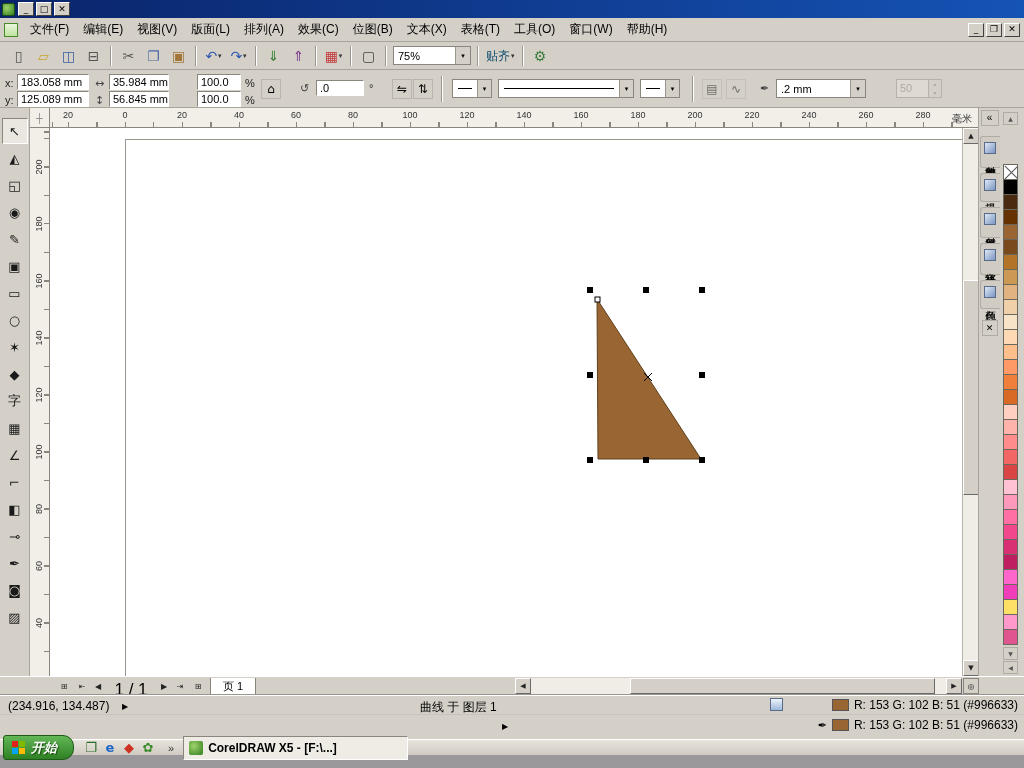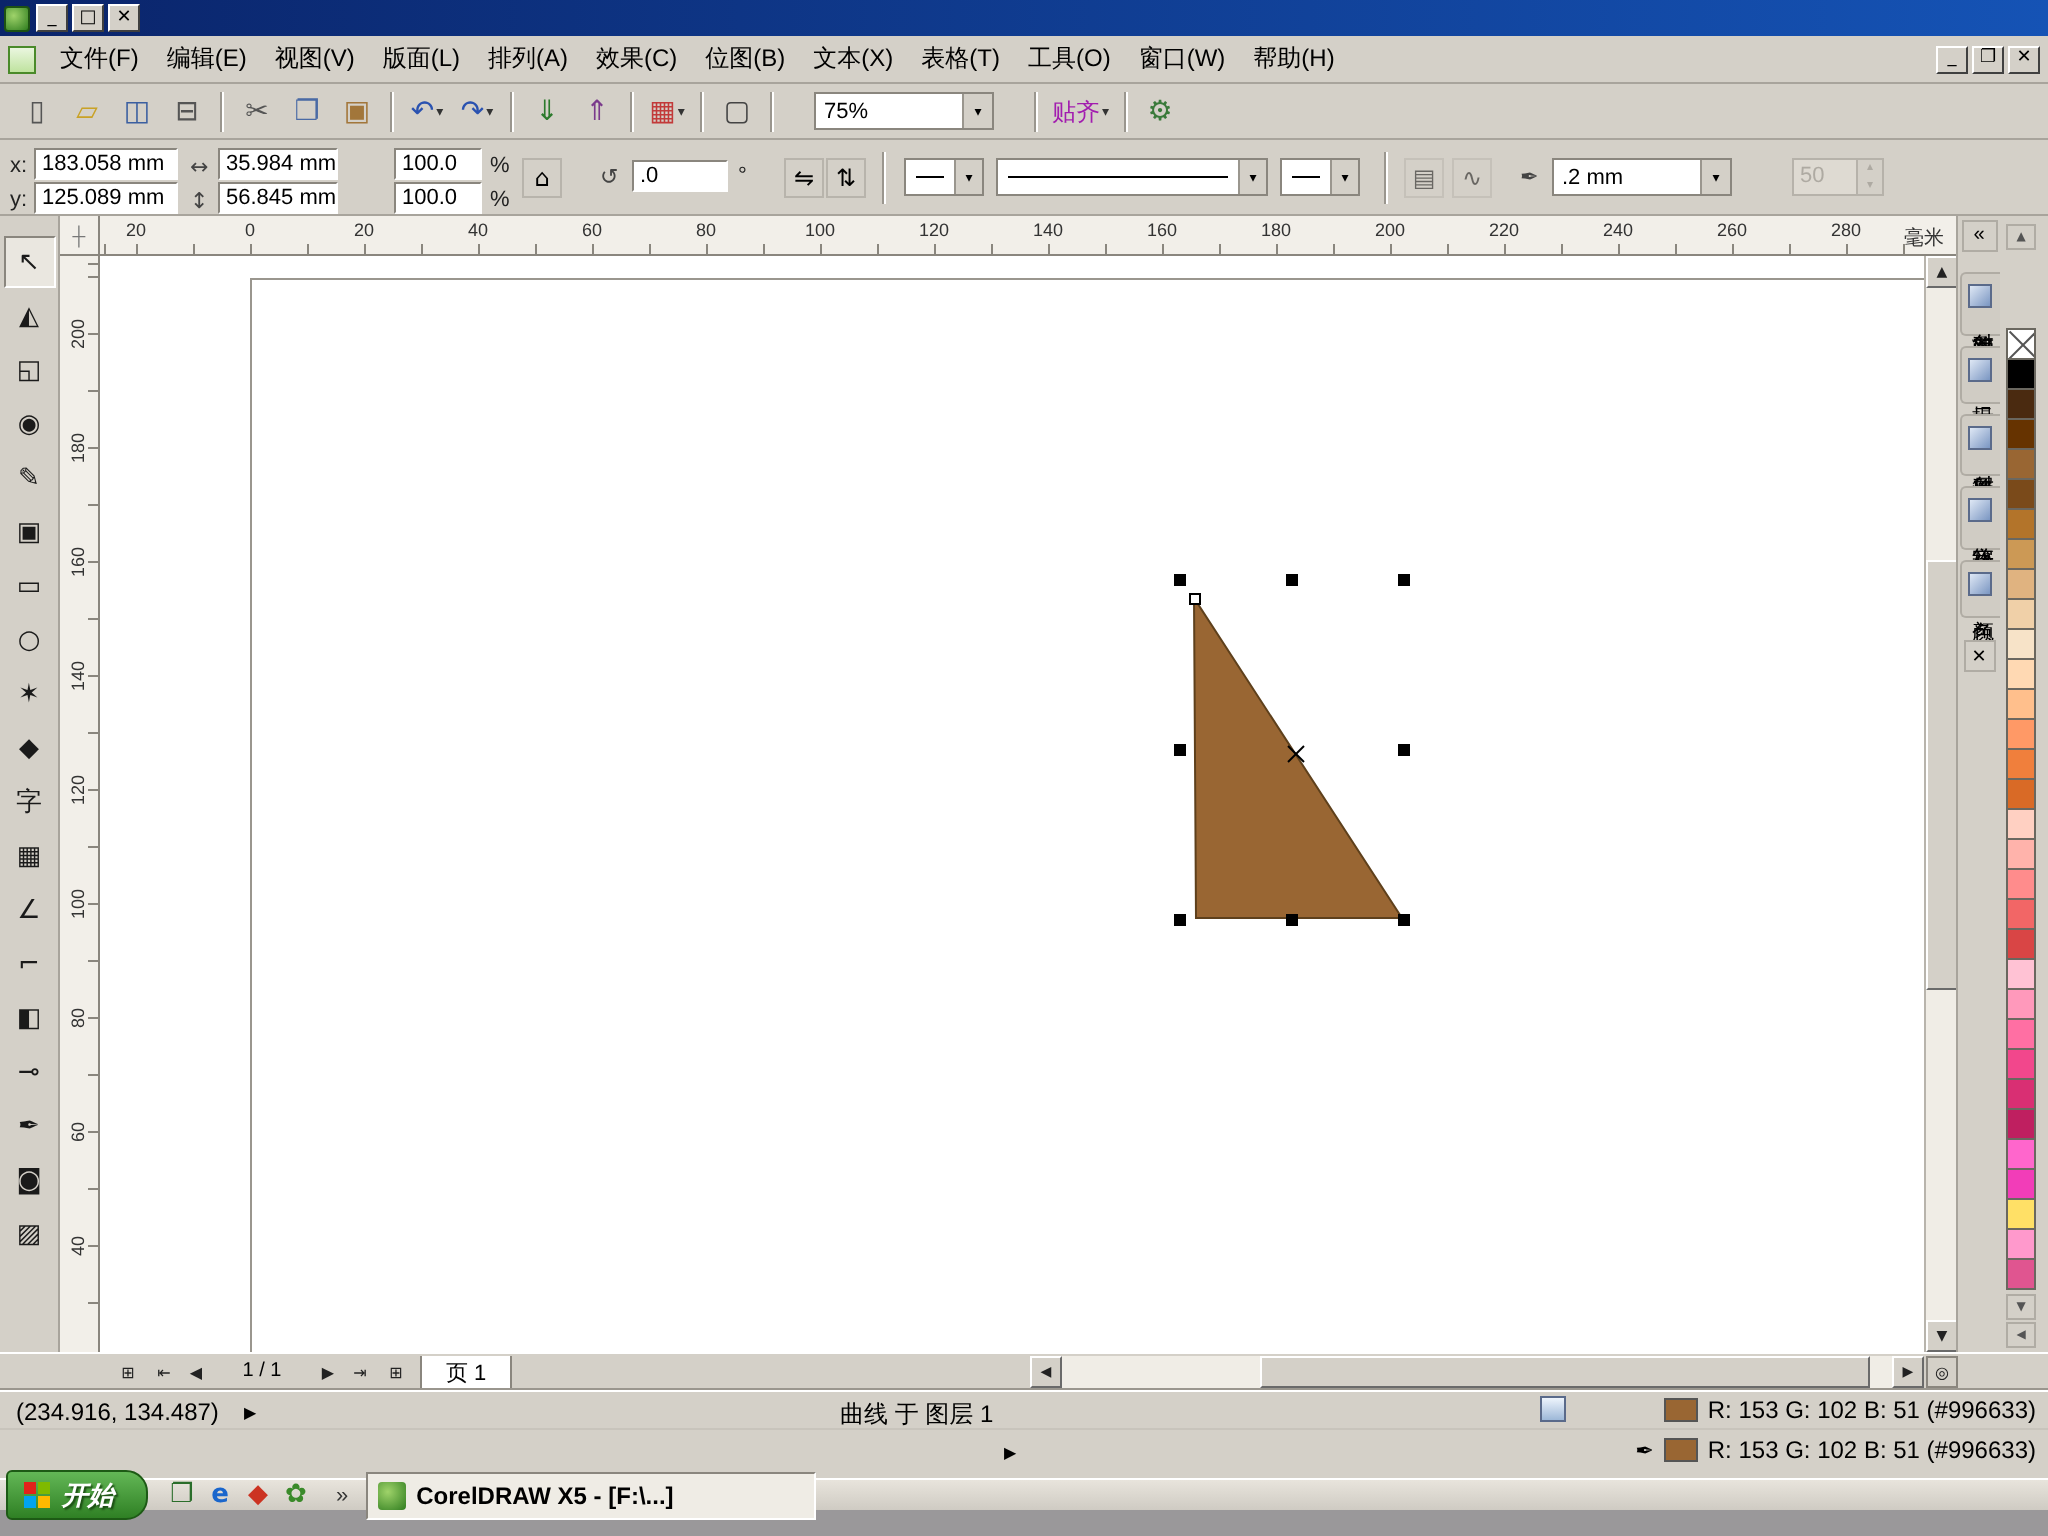--- a/index.html
+++ b/index.html
@@ -19,24 +19,24 @@
 .doc-icon{width:14px;height:14px;background:linear-gradient(180deg,#eaf6df,#bfe39f);border:1px solid #4a8a2a;margin:0 5px 0 2px;flex:none;}
 .menu-items{display:flex;flex:1;}
 .menu-item{padding:4px 7px;white-space:nowrap;}
 .mdi-btns{padding-right:2px;}
 
 
 .stdbar{position:absolute;top:42px;left:0;right:0;height:28px;background:#d4d0c8;border-bottom:1px solid #a8a49c;}
 #std-items{display:flex;align-items:center;height:100%;padding-left:6px;}
 .tb-btn{height:24px;min-width:25px;background:none;border:1px solid transparent;display:flex;align-items:center;justify-content:center;gap:1px;padding:0 2px;}
 .tb-glyph{font-size:14px;line-height:1;font-family:"DejaVu Sans",sans-serif;}
-.tb-label .tb-glyph{font-size:12px;font-family:"Liberation Sans",sans-serif;color:#a21caf;}
+.tb-label .tb-glyph{font-size:12px;font-family:"Liberation Sans",sans-serif;color:#0c4a6e;}
 .tb-dd{font-size:7px;color:#333;font-family:"DejaVu Sans",sans-serif;}
 .tb-sep{width:2px;height:20px;border-left:1px solid #9a968e;border-right:1px solid #fff;margin:0 4px;flex:none;}
-.tb-combo{width:90px;height:19px;background:#fff;border:1px solid #8a867e;display:flex;align-items:center;margin:0 16px;flex:none;}
+.tb-combo{width:78px;height:19px;background:#fff;border:1px solid #8a867e;display:flex;align-items:center;margin:0 2px;flex:none;}
 .combo-val{flex:1;font-size:11px;padding-left:4px;white-space:nowrap;}
 .combo-dd{width:15px;height:100%;background:#d4d0c8;border-left:1px solid #9a968e;display:flex;align-items:center;justify-content:center;font-size:7px;font-family:"DejaVu Sans",sans-serif;}
 
 
 .propbar{position:absolute;top:70px;left:0;right:0;height:38px;background:#d4d0c8;border-bottom:1px solid #a8a49c;font-size:11px;}
 .propbar>*{position:absolute;}
 .pb-label{color:#222;}
 .pb-icon{color:#444;font-family:"DejaVu Sans",sans-serif;}
 .pb-input{height:16px;background:#fff;border:1px solid;border-color:#8a867e #fff #fff #8a867e;padding:1px 3px;white-space:nowrap;overflow:hidden;}
 .pb-btn{width:20px;height:20px;background:#d4d0c8;border:1px solid #b8b4ac;display:flex;align-items:center;justify-content:center;font-size:12px;padding:0;}
@@ -88,21 +88,21 @@
 .swatch.none{background:#fff;position:relative;overflow:hidden;}
 .swatch.none::before,.swatch.none::after{content:"";position:absolute;left:-2px;top:50%;width:19px;height:1px;background:#555;}
 .swatch.none::before{transform:rotate(45deg);}
 .swatch.none::after{transform:rotate(-45deg);}
 .pal-bottom{margin-top:auto;display:flex;flex-direction:column;gap:1px;}
 
 
 .bottombar{position:absolute;top:676px;left:0;width:1024px;height:18px;background:#d4d0c8;border-top:1px solid #fff;}
 .bottombar>*{position:absolute;top:1px;}
 .nav-btn{width:16px;height:16px;background:#d4d0c8;border:1px solid transparent;font-size:8px;display:flex;align-items:center;justify-content:center;padding:0;font-family:"DejaVu Sans",sans-serif;color:#222;}
-.page-counter{top:3px;font-size:10px;}
+.page-counter{top:3px;font-size:17px;}
 .page-tab{height:17px;background:#fff;border:1px solid #8a867e;border-top:none;display:flex;align-items:center;justify-content:center;font-size:11px;padding:0 12px;}
 .hscroll{left:515px;width:447px;height:16px;background:#f0ede6;}
 .hthumb{position:absolute;left:115px;top:0;width:305px;height:16px;background:#d4d0c8;border:1px solid;border-color:#fff #6a6a6a #6a6a6a #fff;}
 
 
 .status1{position:absolute;top:694px;left:0;width:1024px;height:20px;background:#d4d0c8;border-top:1px solid #9a968e;box-shadow:inset 0 1px 0 #fff;}
 .status2{position:absolute;top:714px;left:0;width:1024px;height:21px;background:#d4d0c8;border-top:1px solid #c8c4bc;}
 .status1>*,.status2>*{position:absolute;top:4px;font-size:12px;white-space:nowrap;text-align:right;}
 .st-flyout{font-size:8px;top:7px;font-family:"DejaVu Sans",sans-serif;}
 .st-proof{width:13px;height:13px;background:linear-gradient(180deg,#eef4fc,#9db8d8);border:1px solid #5a6a8a;}

